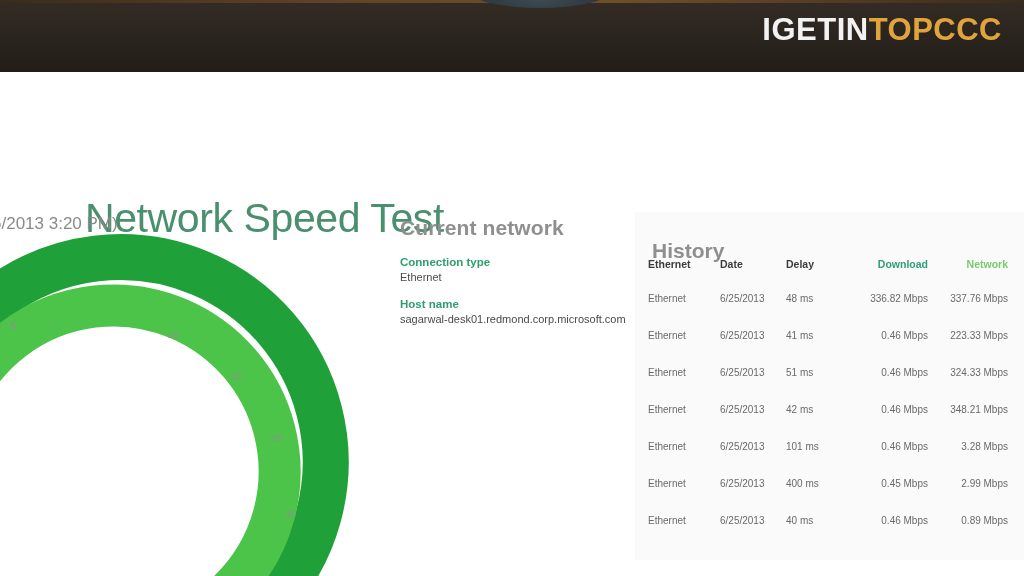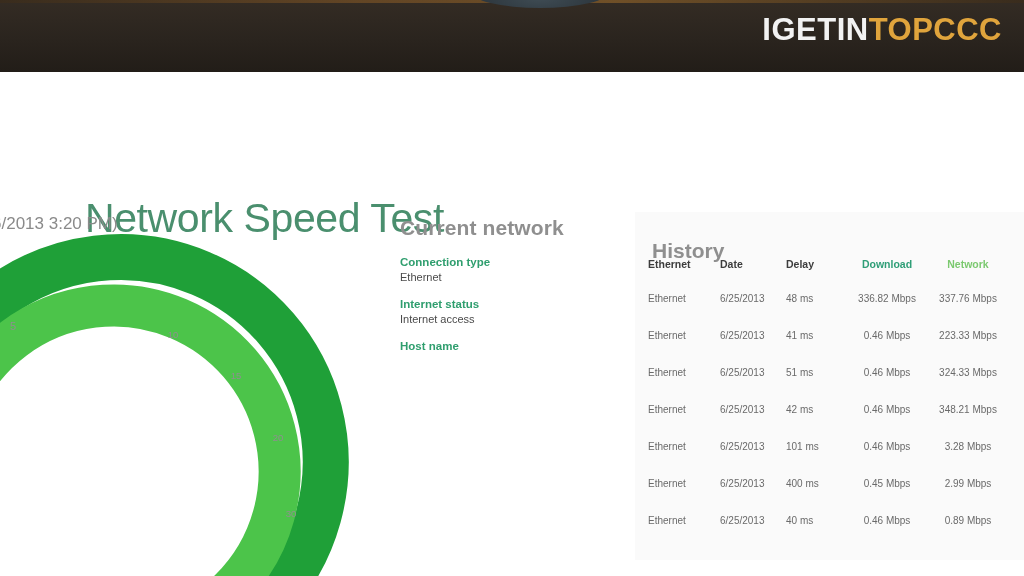--- a/index.html
+++ b/index.html
@@ -94,21 +94,21 @@
     position:absolute;left:13px;top:46px;
     border-collapse:collapse;width:360px;
     table-layout:fixed;
   }
   table.hist th{
     font-size:10.5px;font-weight:bold;text-align:left;
     padding:0 0 10px 0;color:#3c3c3c;
   }
   table.hist th.dl{color:#2f9e77;}
   table.hist th.ul{color:#7bc96f;}
-  table.hist th.num,table.hist td.num{text-align:center;}
+  table.hist th.num,table.hist td.num{text-align:right;}
   table.hist td{
     font-size:10px;color:#6a6a6a;
     padding:13px 0;
   }
   col.c-net{width:72px;}
   col.c-date{width:66px;}
   col.c-delay{width:60px;}
   col.c-dl{width:82px;}
   col.c-ul{width:80px;}
 </style>
@@ -150,27 +150,24 @@
   </div>
 
   <div class="col-current">
     <h2 class="sec-head">Current network</h2>
 
     <div class="field">
       <div class="field-label">Connection type</div>
       <div class="field-value">Ethernet</div>
     </div>
 
-    <div class="field">
-      <div class="field-label">Internet status</div>
-      <div class="field-value">Internet access</div>
-    </div>
 
     <div class="field">
       <div class="field-label">Host name</div>
+      <div class="field-value">sagarwal-desk01.redmond.corp.microsoft.com</div>
     </div>
   </div>
 
   <div class="col-history">
     <h2 class="hist-head">History</h2>
 
     <table class="hist">
       <colgroup>
         <col class="c-net">
           <col class="c-date">

